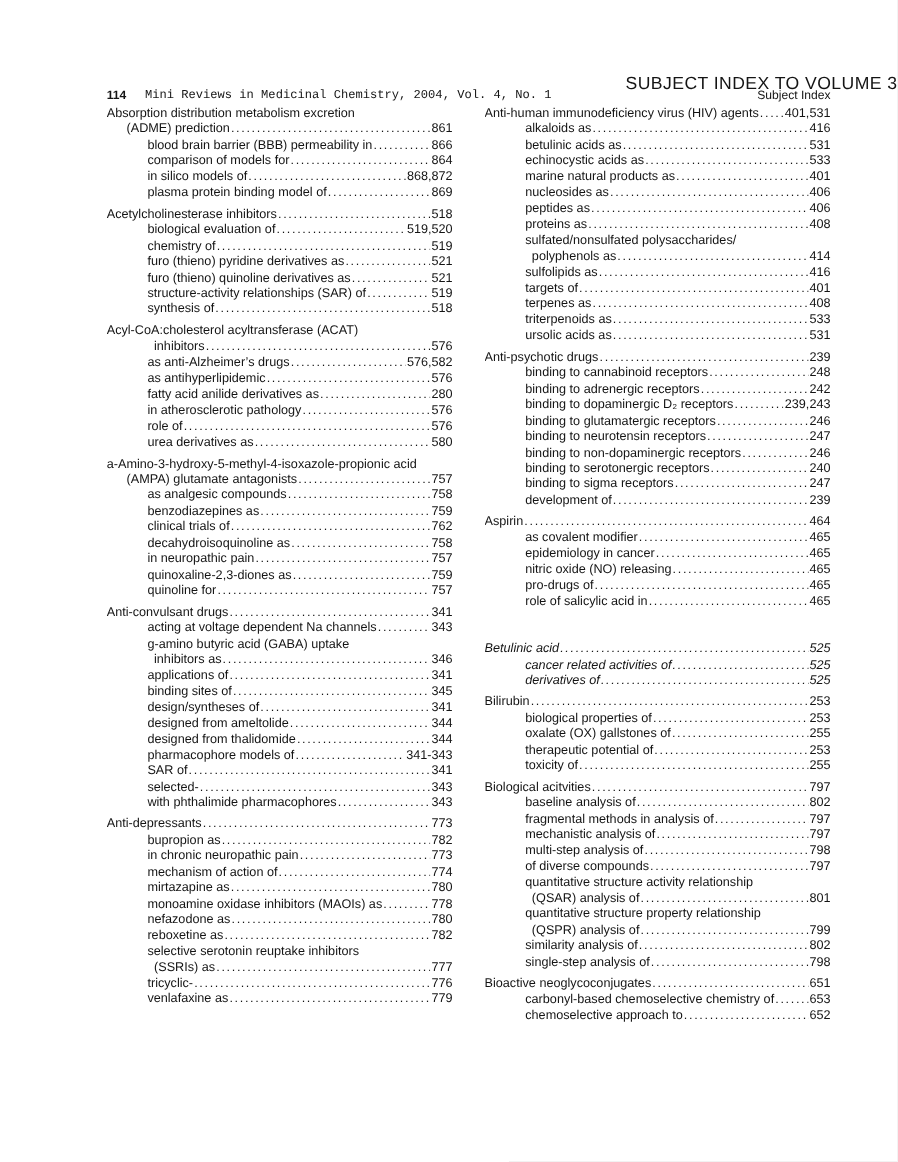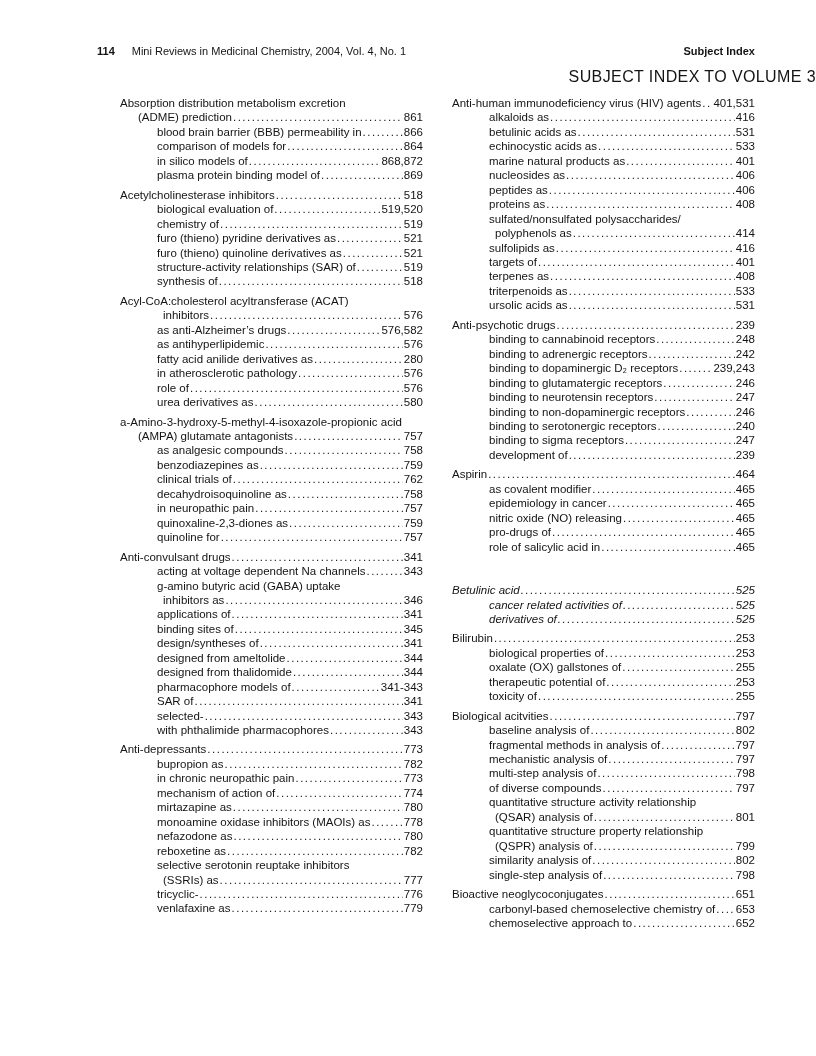--- a/index.html
+++ b/index.html
@@ -14,38 +14,37 @@
   }
   .running-header {
     position:absolute;
     top:45px; left:97px; right:61px;
     display:flex;
     align-items:flex-end;
     font-size:11px;
     white-space:nowrap;
   }
   .running-header .pg { font-weight:700; margin-right:17px; }
-  .running-header .journal { font-weight:400; }
+  .running-header .journal { font-weight:400;font-family:Liberation Mono, monospace; }
   .running-header .spacer { flex:1; }
-  .running-header .section { font-weight:700; }
+  .running-header .section { font-weight:400;margin-top:36px; }
   .title {
     position:absolute;
     top:68px; left:0; right:0;
     margin:0;
     text-align:right;
     font-size:16px;
     font-weight:400;
     letter-spacing:0.4px;
   }
   .columns {
     position:absolute;
     top:96px; left:97px; right:61px;
     display:flex;
     gap:29px;
-    margin-left:23px;
   }
   .column { flex:1 1 0; min-width:0; }
   .group + .group { margin-top:5px; }
   .group.section-break { margin-top:29px;font-style:italic; }
   .row {
     display:flex;
     align-items:baseline;
     line-height:14.45px;
     font-size:11.5px;
     overflow:hidden;

